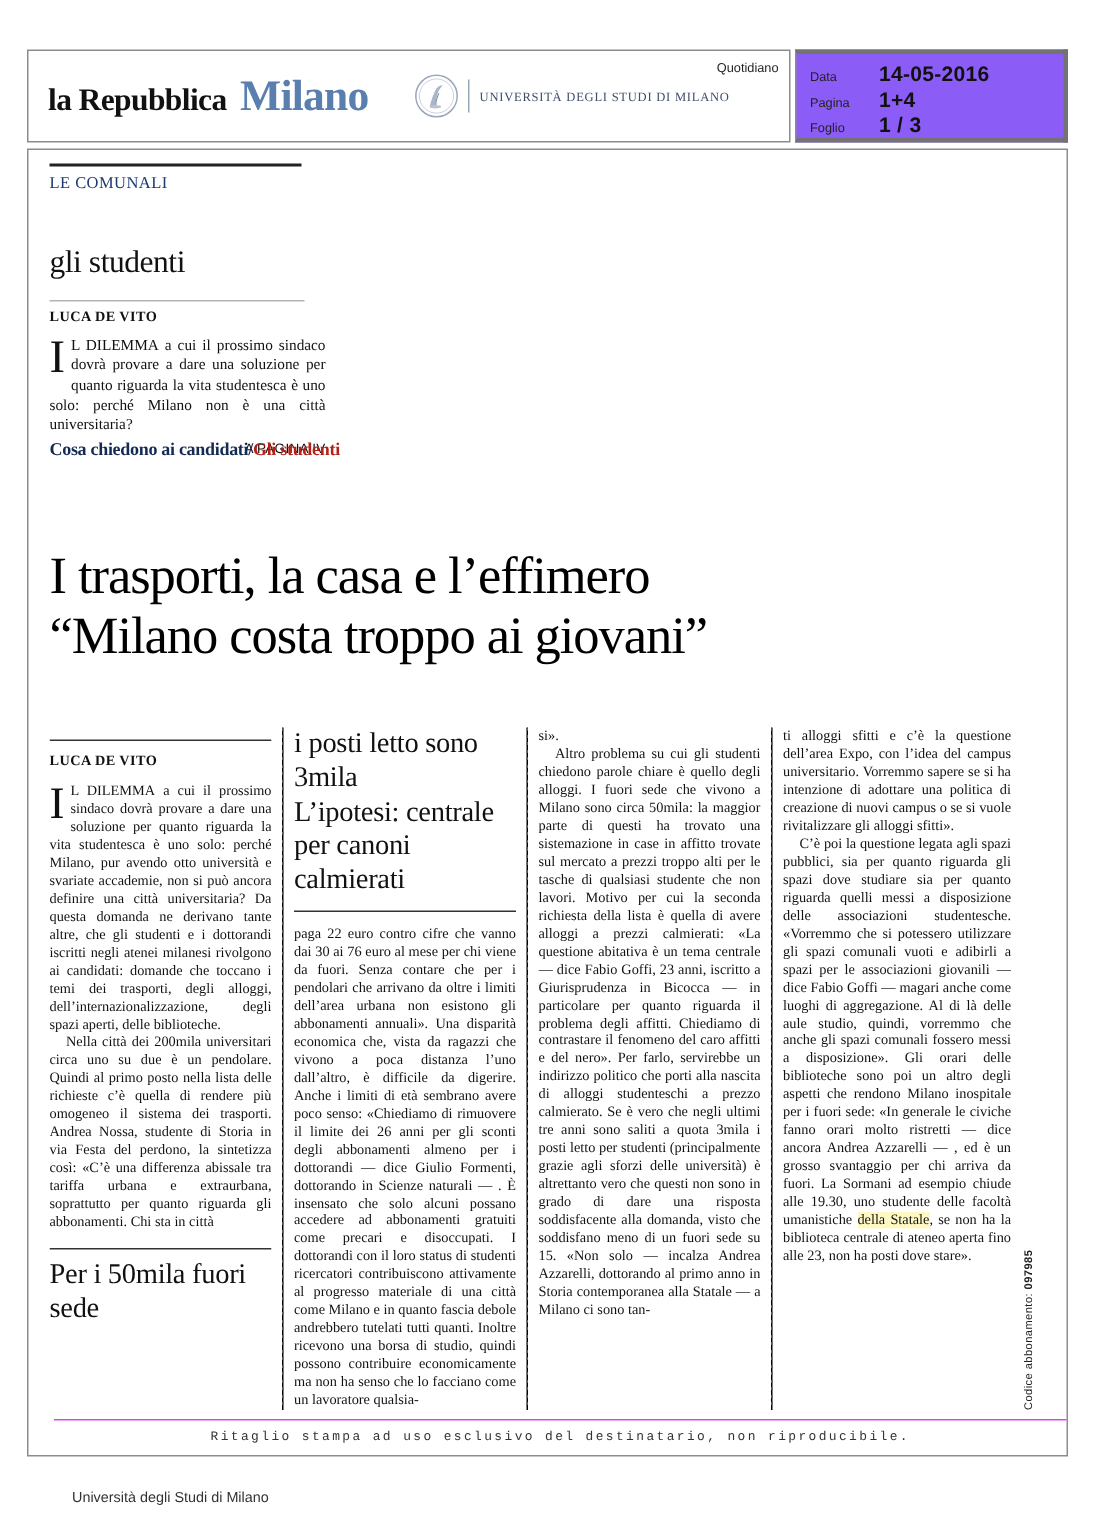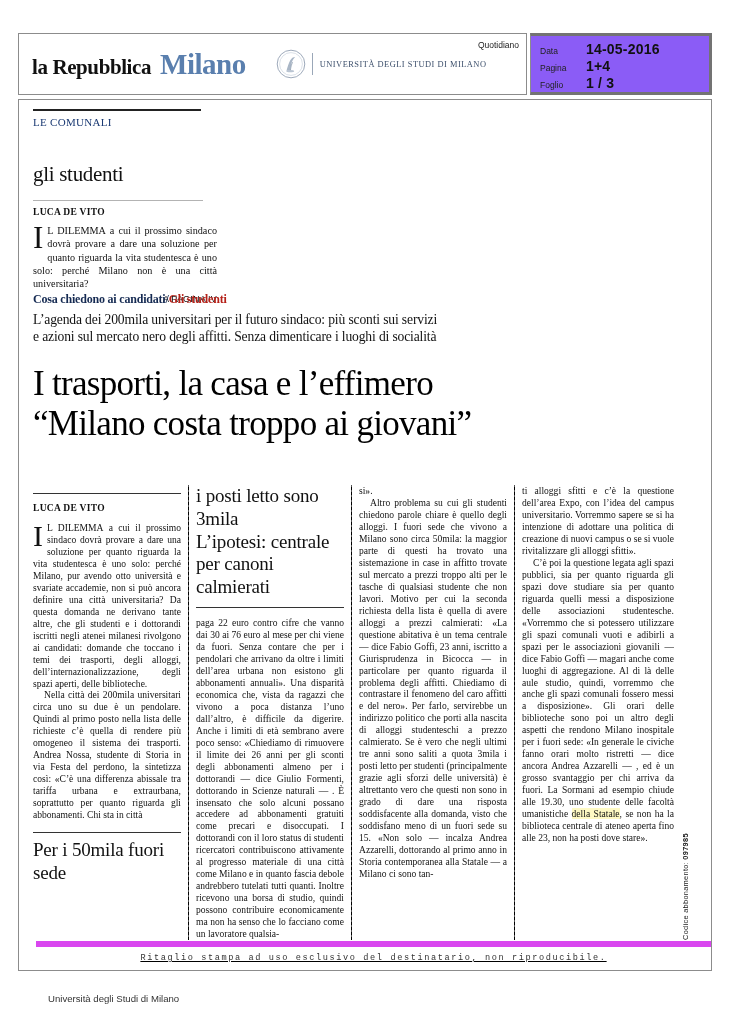--- a/index.html
+++ b/index.html
@@ -137,22 +137,21 @@
     letter-spacing:-0.2px;
   }
   .subhead-top{margin-bottom:0;}
   .thin-rule{height:1px;background:#333;margin:8px 0 9px 0;}
   .thin-rule-b{height:1px;background:#333;margin:11px 0 6px 0;}
   .hl{background:#fef9c3;}
 
   
   .clip-foot{
     position:absolute;left:17px;right:0;bottom:0;height:23px;
-    border-top:6px solid #d946ef;
-    text-decoration:underline;
+    border-top:1px solid #d946ef;
   }
   .clip-foot-txt{
     font-family:"Liberation Mono", monospace;font-size:8.6px;color:#333;
     text-align:center;letter-spacing:1.6px;padding-top:6px;
   }
 
   
   .vcode{
     position:absolute;right:5px;bottom:30px;width:16px;height:190px;
   }
@@ -232,24 +231,20 @@
         <div class="teaser-body">
           <span class="dropcap">I</span><span class="sc">L DILEMMA</span><span> a cui il prossimo sindaco dovrà provare a dare una soluzione per quanto riguarda la vita studentesca è uno solo: perché Milano non è una città universitaria?</span>
         </div>
         <div class="teaser-ref">A PAGINA IV</div>
       </div>
 
       <div class="occhiello">
         <div class="occh-title">
           <span class="occh-a">Cosa chiedono ai candidati/</span><span class="occh-b">Gli studenti</span>
         </div>
-        <div class="sommario">
-          <span>L’agenda dei 200mila universitari per il futuro sindaco: più sconti sui servizi</span><br>
-          <span>e azioni sul mercato nero degli affitti. Senza dimenticare i luoghi di socialità</span>
-        </div>
       </div>
 
       <div class="titolo">
         <div>I trasporti, la casa e l’effimero</div>
         <div>“Milano costa troppo ai giovani”</div>
       </div>
 
       <div class="cols">
         <div class="col-rule r1"></div>
         <div class="col-rule r2"></div>

